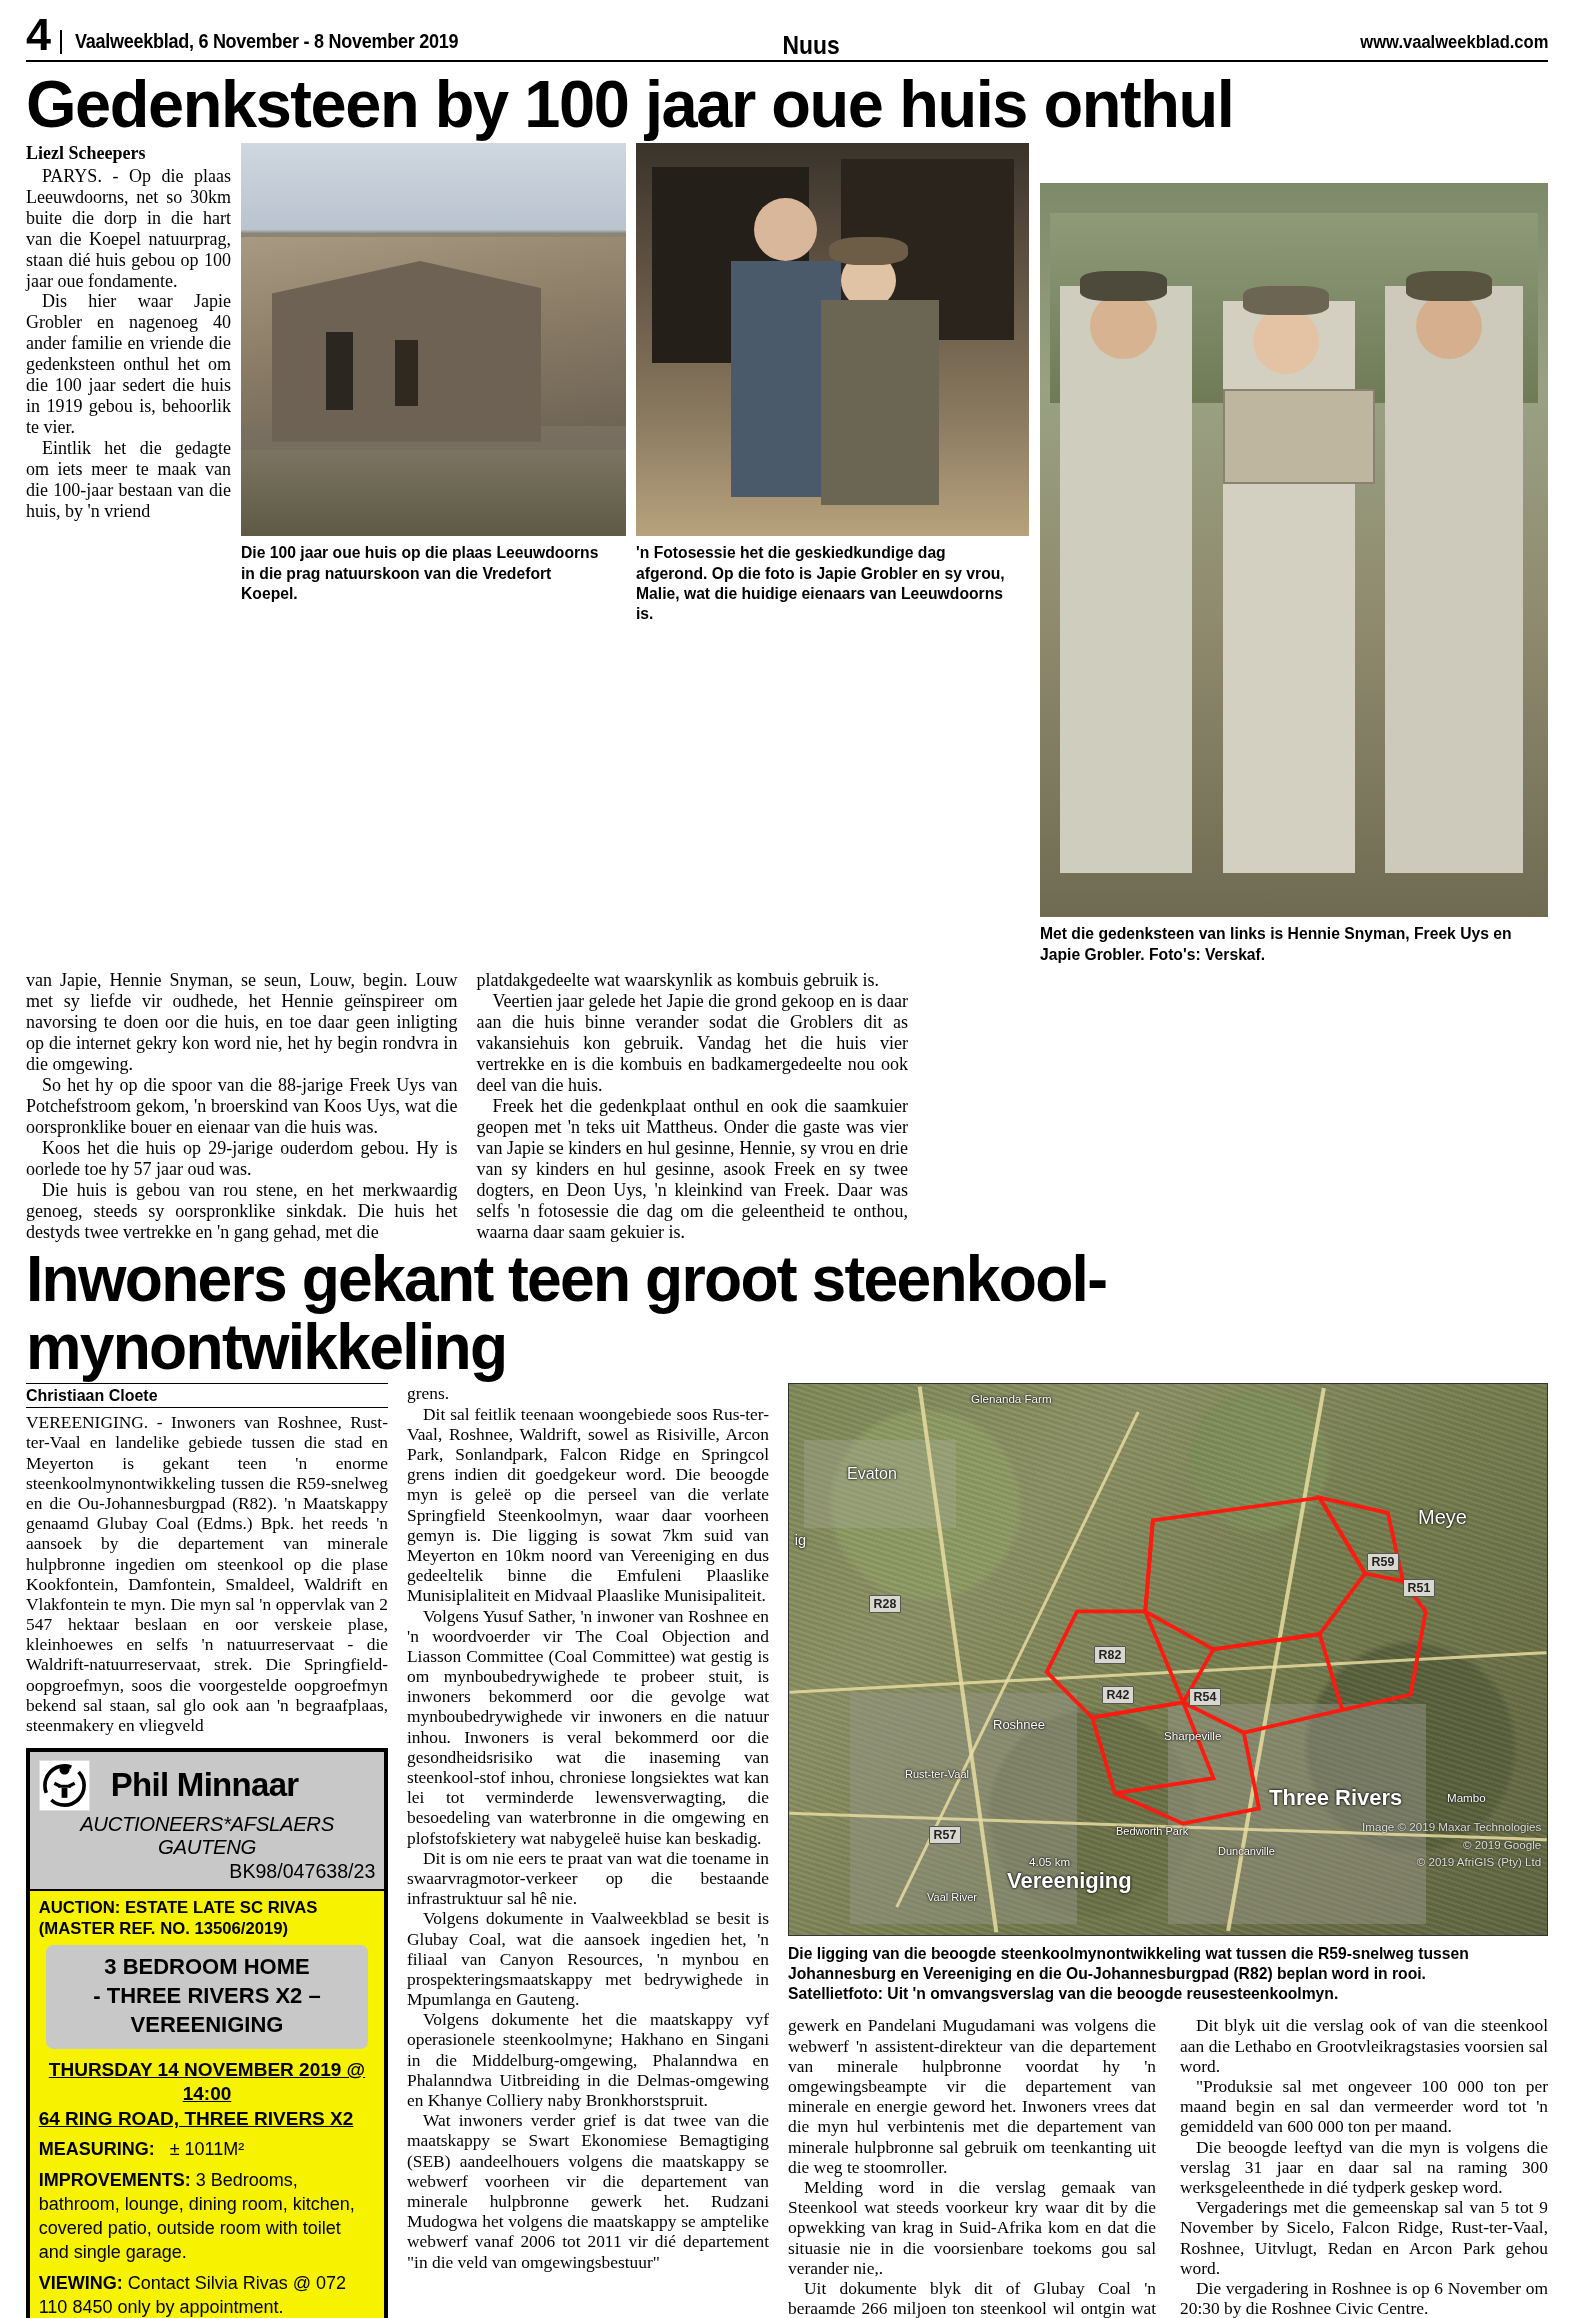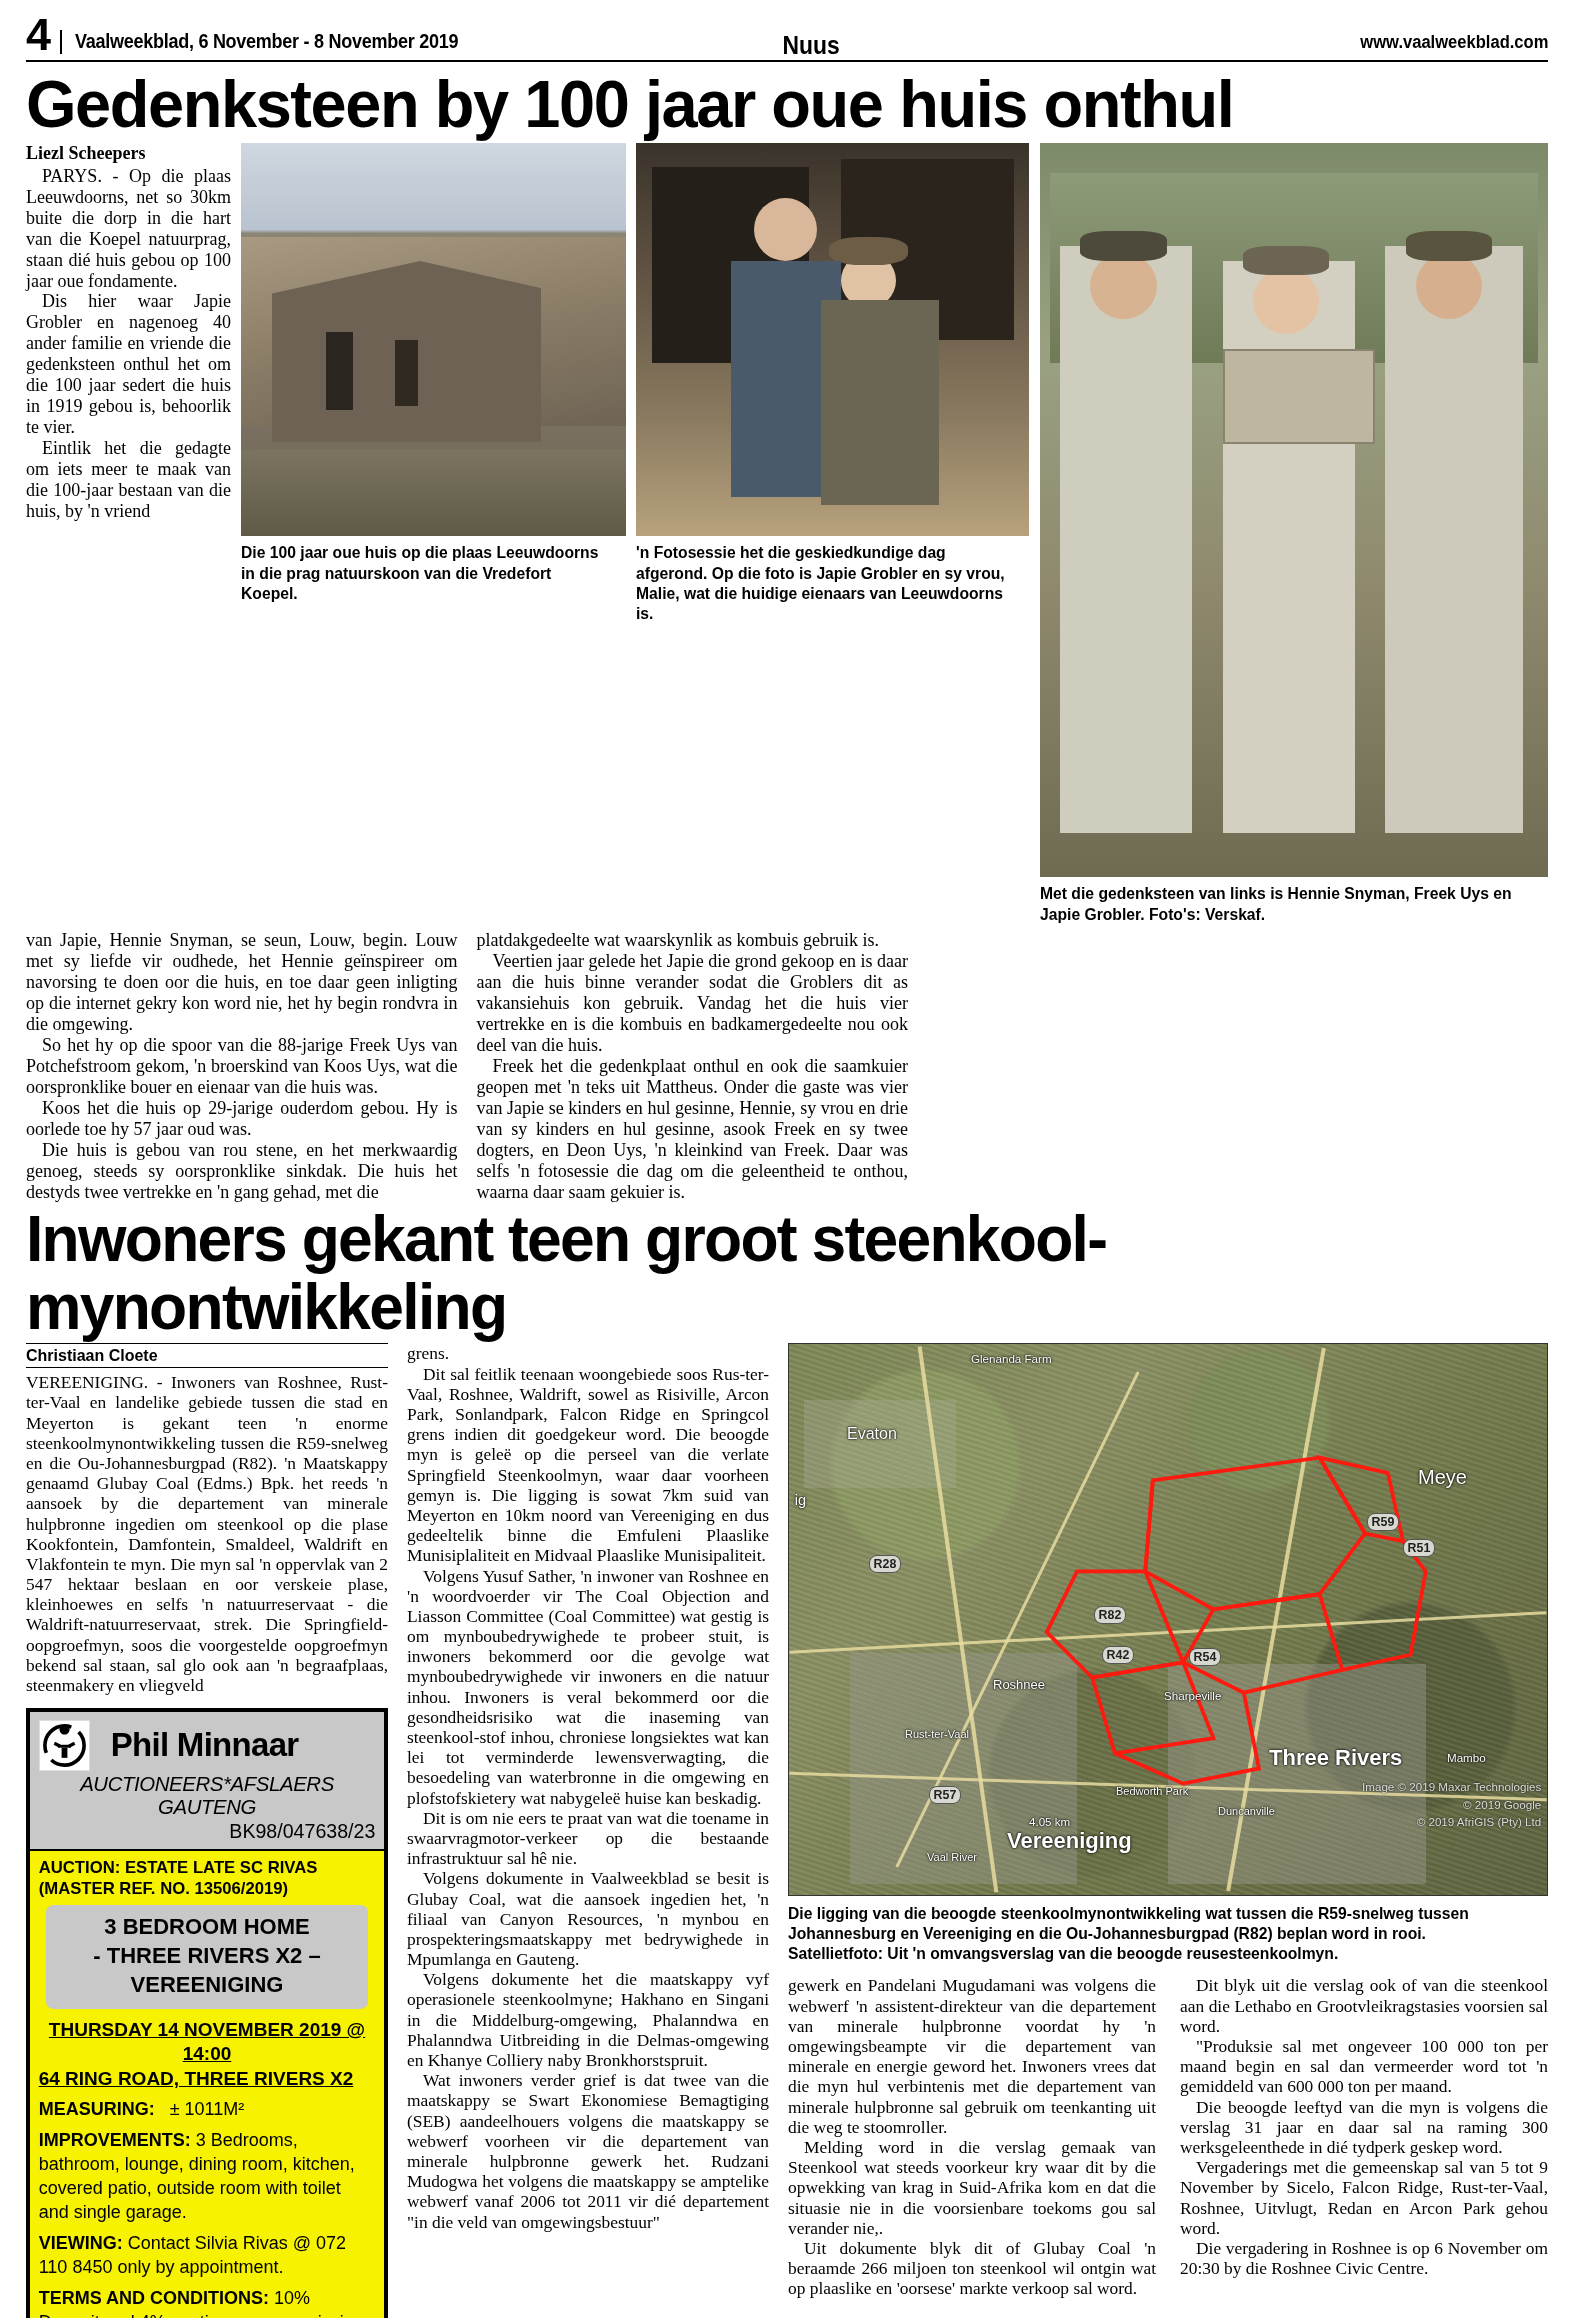--- a/index.html
+++ b/index.html
@@ -162,21 +162,21 @@
   }
   .map-label {
     position:absolute; color:#fff; font-family:"Liberation Sans", sans-serif;
     text-shadow:0 0 2.9px #000, 0 0 1.5px #000; pointer-events:none;
   }
   .map-road {
     position:absolute; background:#e8dca0; opacity:.85;
   }
   .road-shield {
     position:absolute; background:#d8d8d0; border:1.5px solid #555;
-    border-radius:8px; color:#222; font-family:"Liberation Sans", sans-serif;
+    border-radius:1px; color:#222; font-family:"Liberation Sans", sans-serif;
     font-size:12.4px; font-weight:bold; padding:0.7px 3.6px;
   }
   .map-attr {
     position:absolute; right:5.8px; color:#ddd;
     font-family:"Liberation Sans", sans-serif; font-size:11.6px;
     text-shadow:0 0 2.2px #000;
   }
 
   .a2-lower { display:flex; gap:24px; margin-top:11.6px; }
   .a2-lower .c { flex:1; }
@@ -239,21 +239,21 @@
           <div style="position:absolute;left:52%;top:4%;width:44%;height:46%;background:#2a241c;"></div>
           <div style="position:absolute;left:30%;top:14%;width:16%;height:16%;border-radius:50%;background:#d8b79a;"></div>
           <div style="position:absolute;left:52%;top:28%;width:14%;height:14%;border-radius:50%;background:#e0c3a5;"></div>
           <div style="position:absolute;left:49%;top:24%;width:20%;height:7%;background:#6d5d47;border-radius:40%;"></div>
           <div style="position:absolute;left:24%;top:30%;width:28%;height:60%;background:#4a5a6b;"></div>
           <div style="position:absolute;left:47%;top:40%;width:30%;height:52%;background:#6b6553;"></div>
         </div>
         <div class="cap">'n Fotosessie het die geskiedkundige dag afgerond. Op die foto is Japie Grobler en sy vrou, Malie, wat die huidige eienaars van Leeuwdoorns is.</div>
       </div>
 
-      <div style="flex:1;">
+      <div style="flex:1;margin-top:40px;">
         <div class="photo" style="height:734px;background:
             linear-gradient(180deg,#7d8a6a 0%,#9aa183 28%,#8f8a6e 60%,#6f6b52 100%);">
           <div style="position:absolute;left:2%;top:4%;width:96%;height:26%;background:
              linear-gradient(180deg,#8e9b78 0%,#6f7a57 100%);"></div>
           <div style="position:absolute;left:4%;top:14%;width:26%;height:80%;background:#cfcdbe;"></div>
           <div style="position:absolute;left:36%;top:16%;width:26%;height:78%;background:#d3d0c2;"></div>
           <div style="position:absolute;left:68%;top:14%;width:27%;height:80%;background:#cdcabb;"></div>
           <div style="position:absolute;left:10%;top:15%;width:13%;height:9%;border-radius:50%;background:#d8b392;"></div>
           <div style="position:absolute;left:42%;top:17%;width:13%;height:9%;border-radius:50%;background:#e3c3a3;"></div>
           <div style="position:absolute;left:74%;top:15%;width:13%;height:9%;border-radius:50%;background:#d6b08e;"></div>

